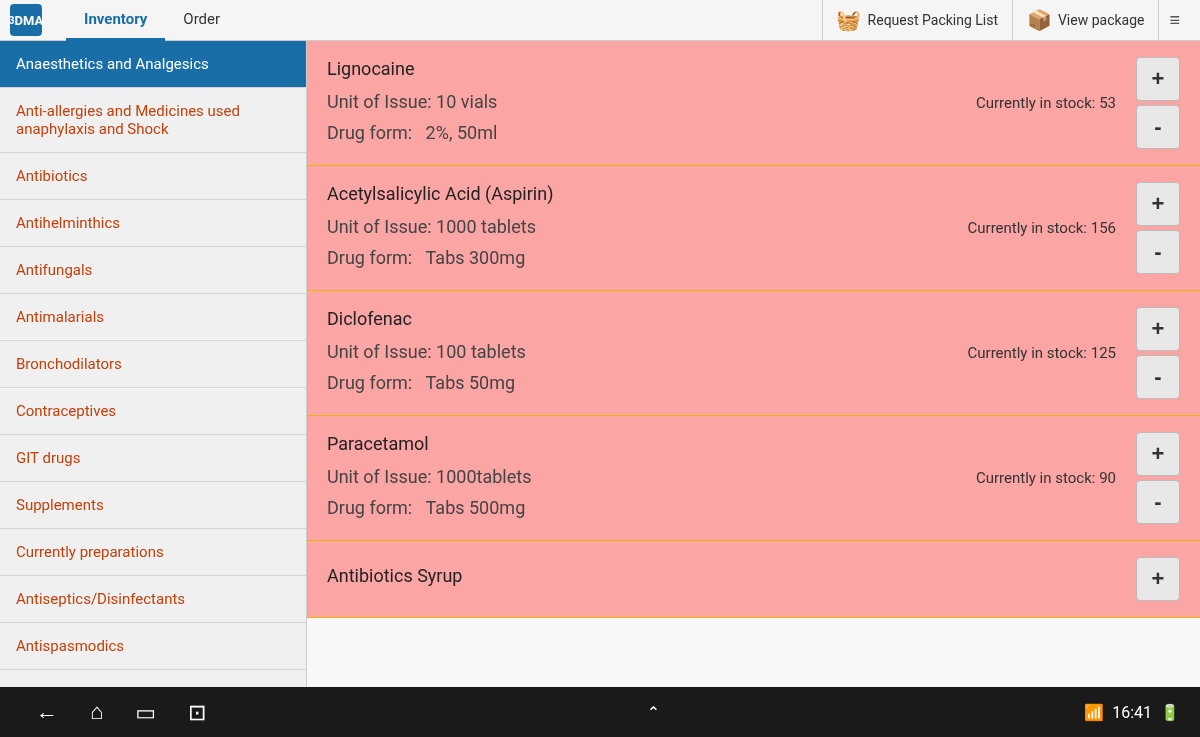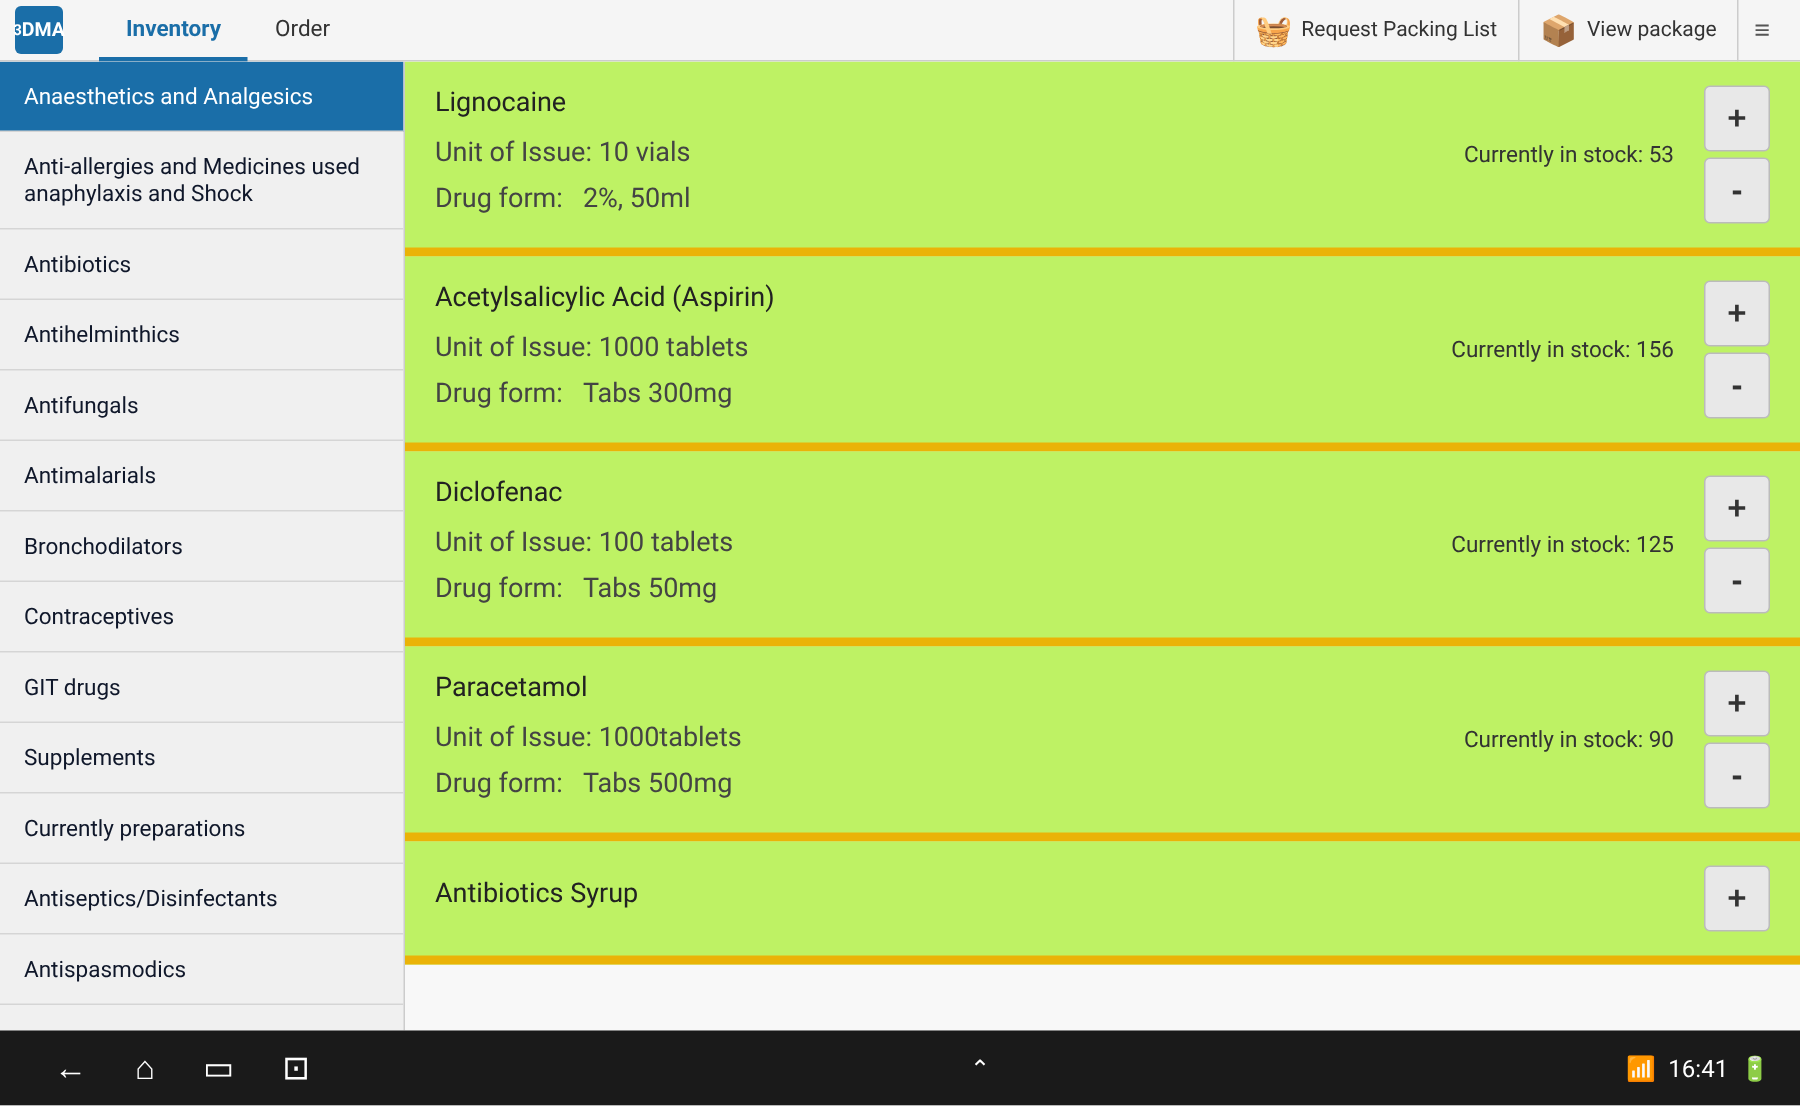--- a/index.html
+++ b/index.html
@@ -32,35 +32,35 @@
     .topbar-icon { font-size: 20px; color: #555; }
     .menu-icon { font-size: 18px; color: #555; cursor: pointer; padding: 0 10px; }
 
     
     #main {
       display: flex; flex: 1; overflow: hidden;
     }
 
     
     #sidebar {
-      width: 270px; background: #f0f0f0; overflow-y: auto; flex-shrink: 0;
+      width: 307px; background: #f0f0f0; overflow-y: auto; flex-shrink: 0;
       border-right: 1px solid #ccc;
     }
     .sidebar-item {
-      padding: 14px 16px; font-size: 15px; color: #0f172a; cursor: pointer;
+      padding: 14px 16px; font-size: 15px; color: #c2410c; cursor: pointer;
       border-bottom: 1px solid #d5d5d5;
     }
     .sidebar-item.active { background: #1a6ea8; color: white; }
 
     
     #content {
       flex: 1; overflow-y: auto; background: #f8f8f8; padding: 0;
     }
     .drug-item {
-      background: #bef264; border-bottom: 6px solid #eab308; padding: 16px 20px;
+      background: #fca5a5; border-bottom: 1px solid #eab308; padding: 16px 20px;
       display: flex; align-items: center; position: relative;
     }
     .drug-info { flex: 1; }
     .drug-name { font-size: 18px; font-weight: normal; color: #222; margin-bottom: 8px; }
     .drug-details { font-size: 18px; color: #444; line-height: 1.7; }
     .drug-stock {
       font-size: 15px; color: #333; margin-right: 20px; white-space: nowrap; text-align: center;
     }
     .drug-buttons {
       display: flex; flex-direction: column; gap: 4px;

